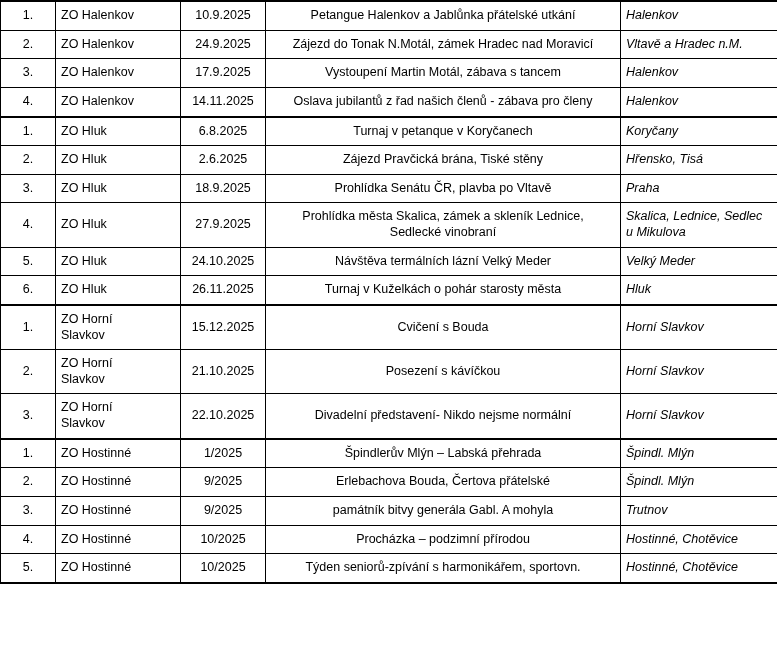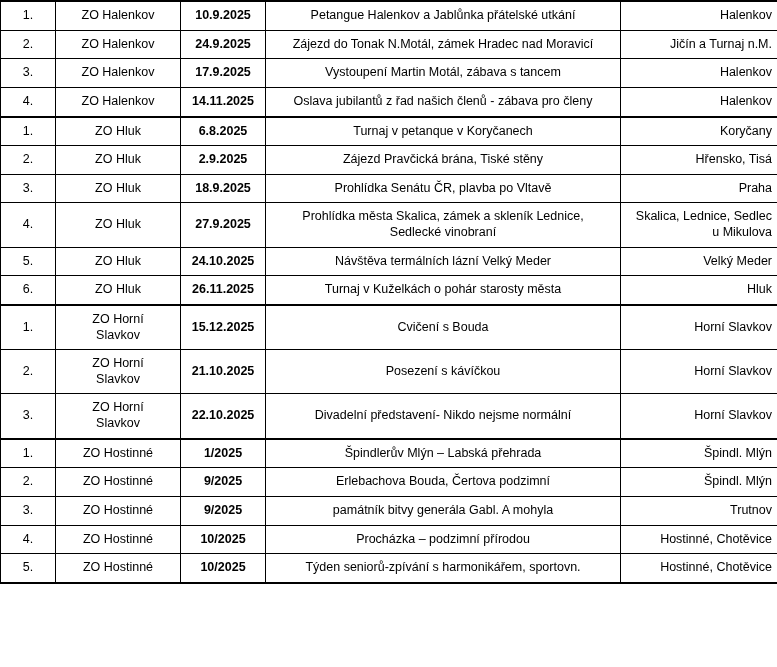--- a/index.html
+++ b/index.html
@@ -30,24 +30,24 @@
     box-sizing: border-box;
   }
   
   col.c-num   { width: 55px; }
   col.c-org   { width: 125px; }
   col.c-date  { width: 85px; }
   col.c-title { width: 355px; }
   col.c-place { width: 157px; }
 
   td.num   { text-align: center; }
-  td.org   { text-align: center; }
-  td.date  { text-align: center; font-weight: bold; }
+  td.org   { text-align: left; }
+  td.date  { text-align: center; }
   td.title { text-align: center; padding-left: 8px; }
-  td.place { text-align: right; }
+  td.place { text-align: left; font-style: italic; }
 
   
   tr.group-start > td {
     border-top: 2px solid #000000;
   }
   tr.first-row > td {
     border-top: 2px solid #000000;
   }
   tr.last-row > td {
     border-bottom: 2px solid #000000;
@@ -71,21 +71,21 @@
           <td class="org">ZO Halenkov</td>
           <td class="date">10.9.2025</td>
           <td class="title">Petangue Halenkov a Jablůnka přátelské utkání</td>
           <td class="place">Halenkov</td>
         </tr>
         <tr>
           <td class="num">2.</td>
           <td class="org">ZO Halenkov</td>
           <td class="date">24.9.2025</td>
           <td class="title">Zájezd do Tonak N.Motál, zámek Hradec nad Moravicí</td>
-          <td class="place">Jičín a Turnaj n.M.</td>
+          <td class="place">Vltavě a Hradec n.M.</td>
         </tr>
         <tr>
           <td class="num">3.</td>
           <td class="org">ZO Halenkov</td>
           <td class="date">17.9.2025</td>
           <td class="title">Vystoupení Martin Motál, zábava s tancem</td>
           <td class="place">Halenkov</td>
         </tr>
         <tr>
           <td class="num">4.</td>
@@ -97,21 +97,21 @@
         <tr class="group-start">
           <td class="num">1.</td>
           <td class="org">ZO Hluk</td>
           <td class="date">6.8.2025</td>
           <td class="title">Turnaj v petanque v Koryčanech</td>
           <td class="place">Koryčany</td>
         </tr>
         <tr>
           <td class="num">2.</td>
           <td class="org">ZO Hluk</td>
-          <td class="date">2.9.2025</td>
+          <td class="date">2.6.2025</td>
           <td class="title">Zájezd Pravčická brána, Tiské stěny</td>
           <td class="place">Hřensko, Tisá</td>
         </tr>
         <tr>
           <td class="num">3.</td>
           <td class="org">ZO Hluk</td>
           <td class="date">18.9.2025</td>
           <td class="title">Prohlídka Senátu ČR, plavba po Vltavě</td>
           <td class="place">Praha</td>
         </tr>
@@ -166,21 +166,21 @@
           <td class="num">1.</td>
           <td class="org">ZO Hostinné</td>
           <td class="date">1/2025</td>
           <td class="title">Špindlerův Mlýn – Labská přehrada</td>
           <td class="place">Špindl. Mlýn</td>
         </tr>
         <tr>
           <td class="num">2.</td>
           <td class="org">ZO Hostinné</td>
           <td class="date">9/2025</td>
-          <td class="title">Erlebachova Bouda, Čertova podzimní</td>
+          <td class="title">Erlebachova Bouda, Čertova přátelské</td>
           <td class="place">Špindl. Mlýn</td>
         </tr>
         <tr>
           <td class="num">3.</td>
           <td class="org">ZO Hostinné</td>
           <td class="date">9/2025</td>
           <td class="title">památník bitvy generála Gabl. A mohyla</td>
           <td class="place">Trutnov</td>
         </tr>
         <tr>

